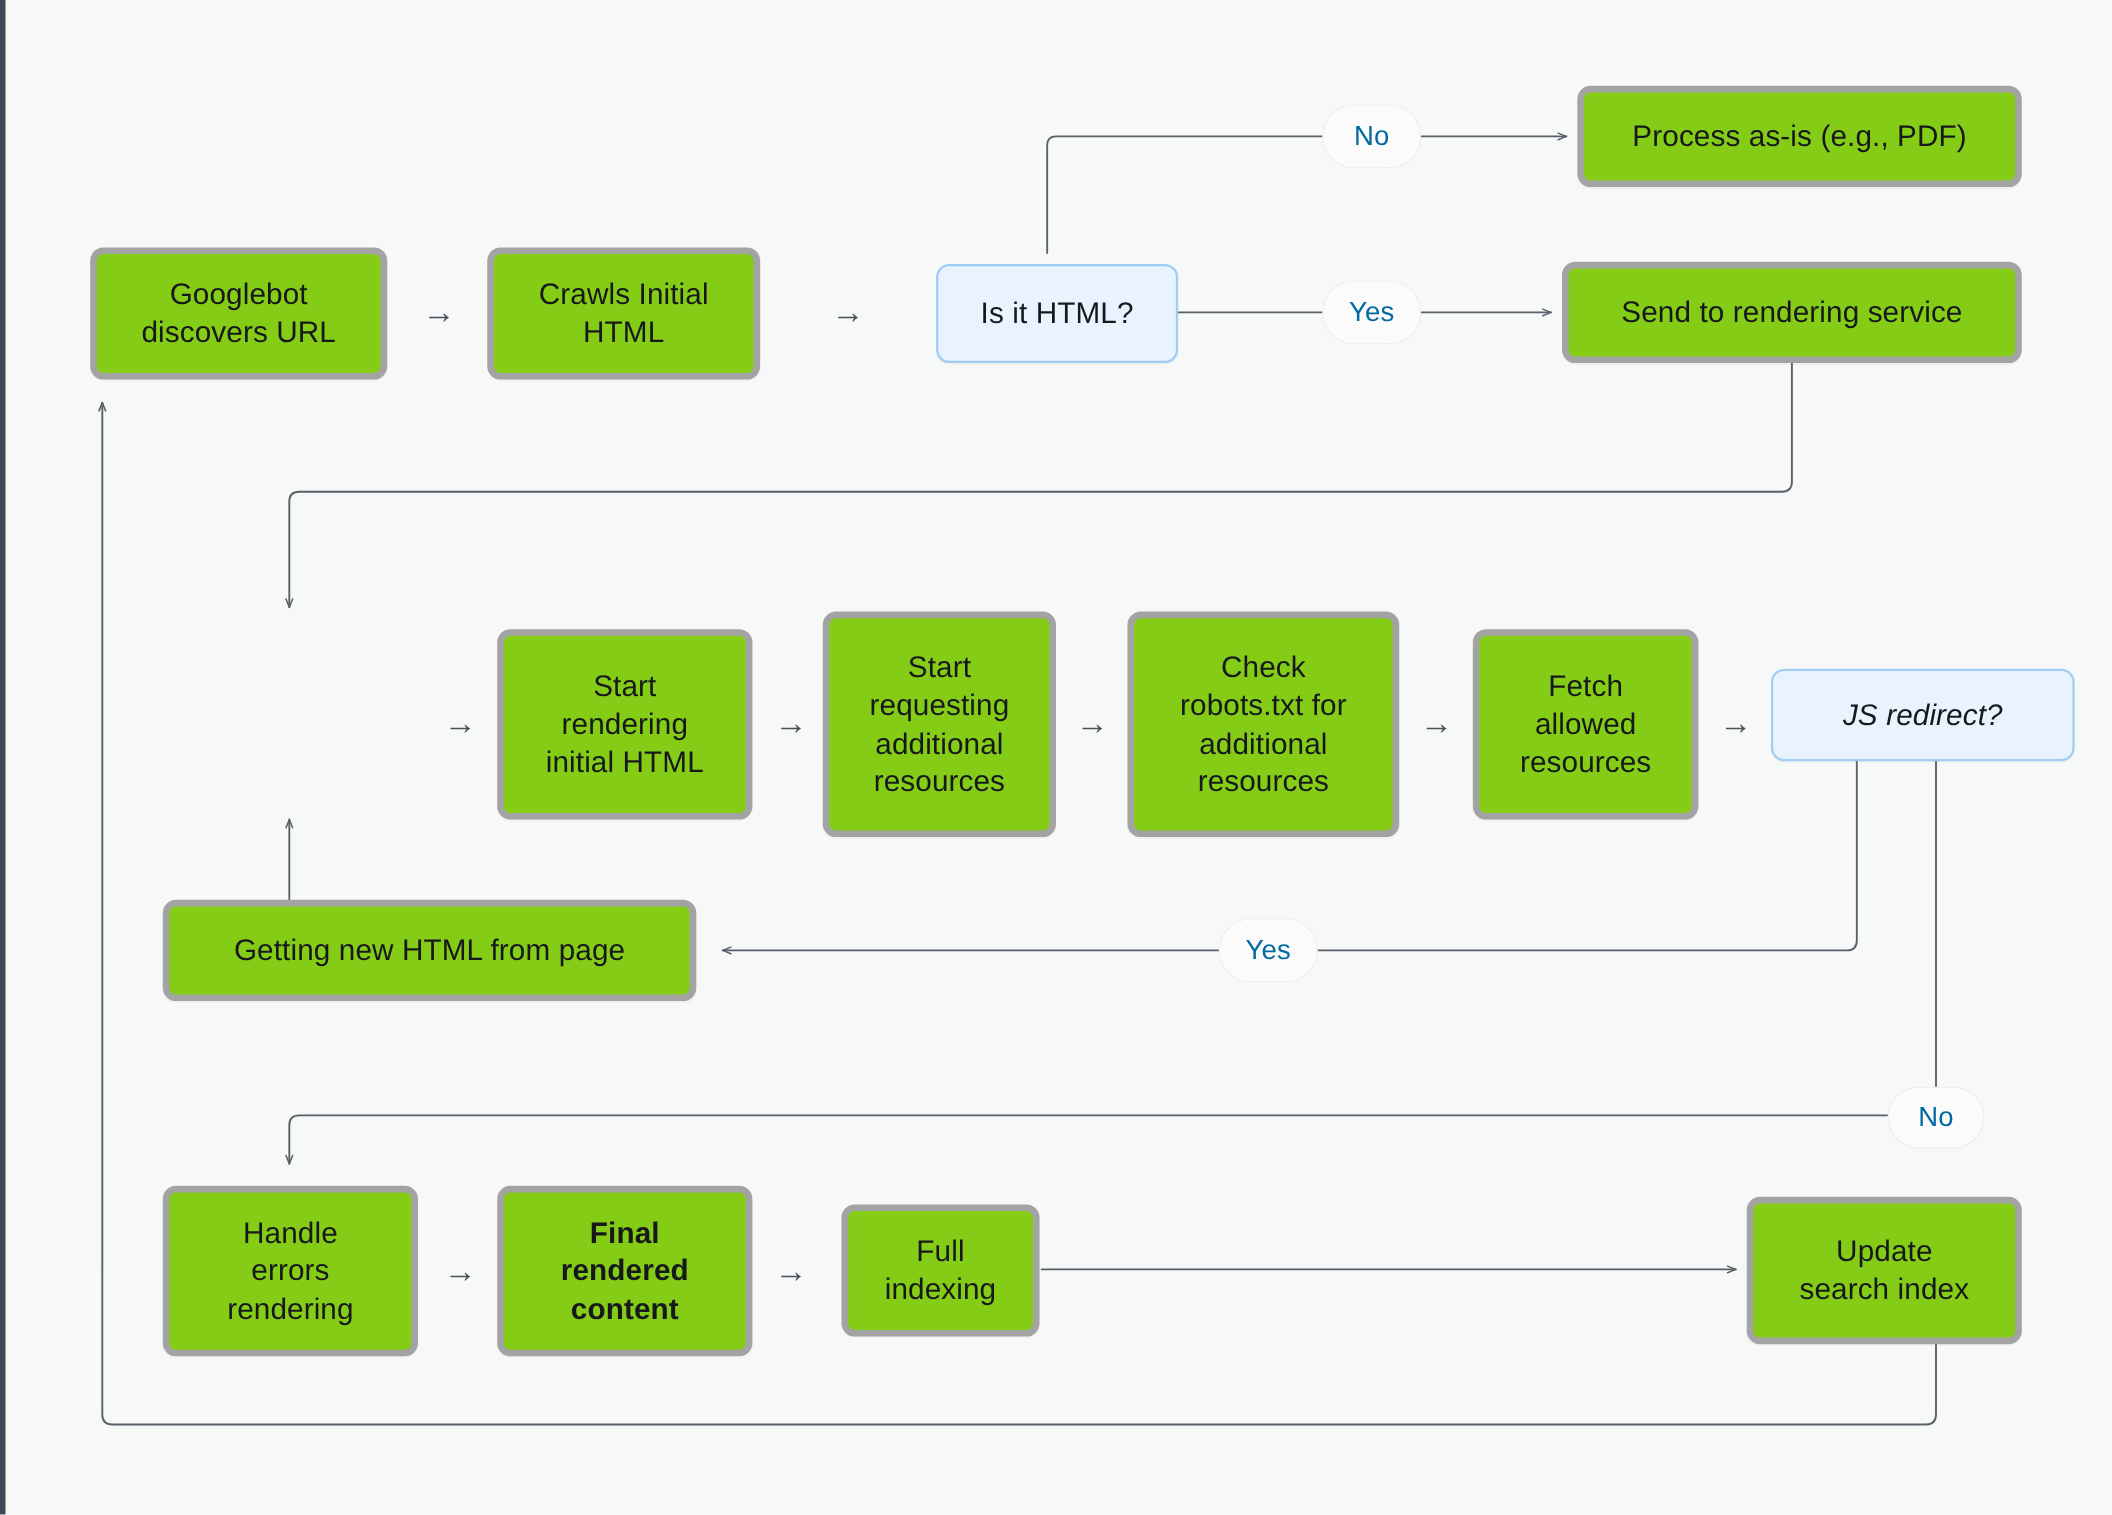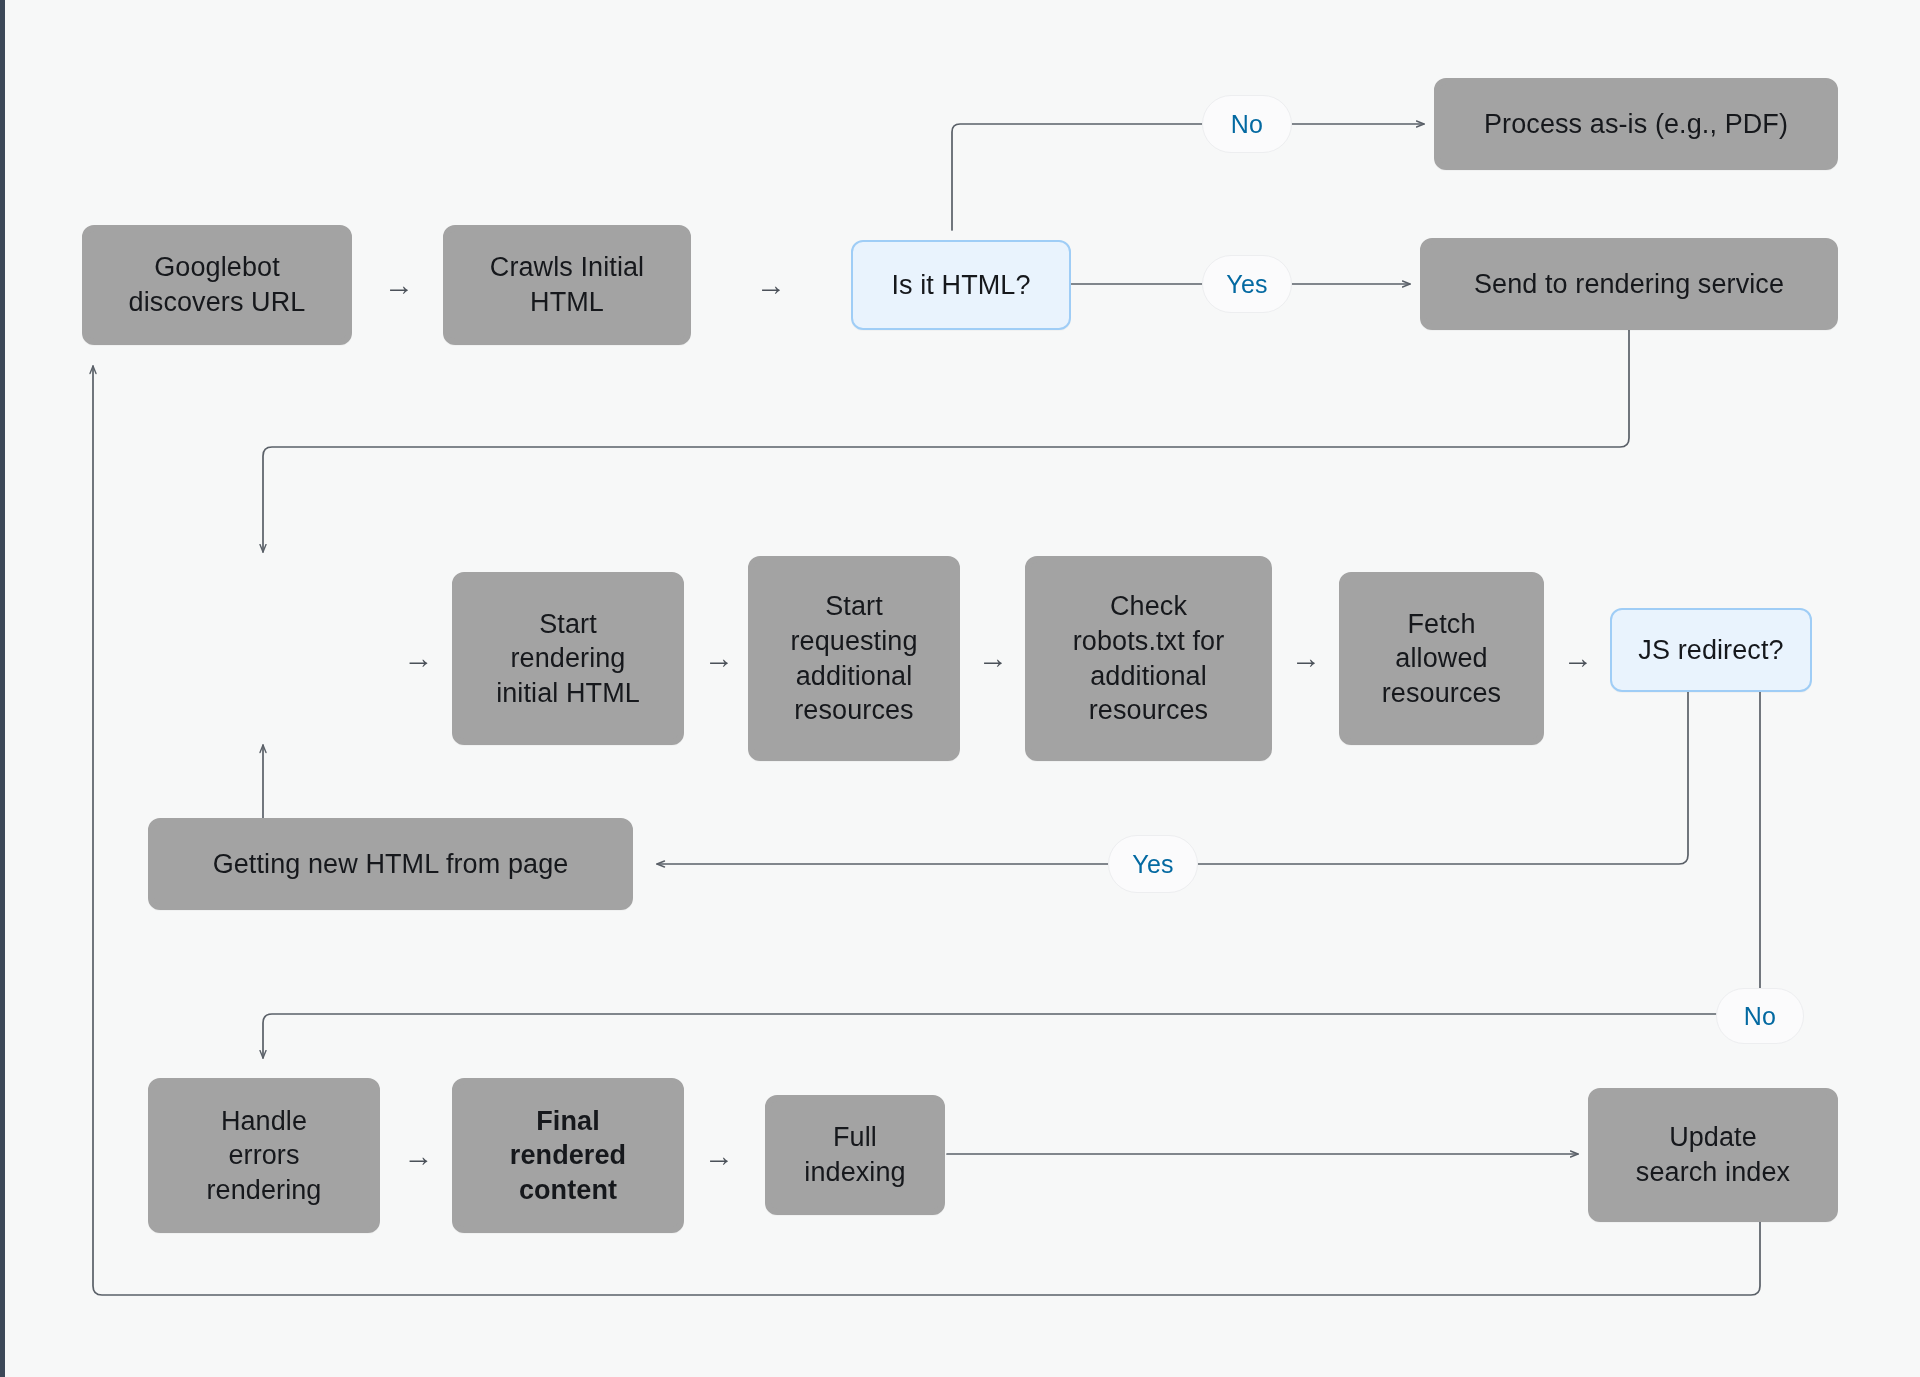--- a/index.html
+++ b/index.html
@@ -25,21 +25,21 @@
   }
   #svg-layer {
     position: absolute;
     left: 0; top: 0;
     width: 1920px; height: 1377px;
     pointer-events: none;
   }
   .node {
     position: absolute;
     box-sizing: border-box;
-    background: #a3a3a3;
+    background: #84cc16;
     border: 6px solid #a3a3a3;
     border-radius: 12px;
     display: flex;
     align-items: center;
     justify-content: center;
     text-align: center;
     color: #16181c;
     font-size: 27px;
     line-height: 1.28;
     letter-spacing: 0.1px;
@@ -192,21 +192,21 @@
   <div class="node" style="left:1339px; top:572px; width:205px; height:173px;">
     <span style="white-space:pre-line;">Fetch
 allowed
 resources</span>
   </div>
 
   <div class="arrowglyph" style="left:1549px; top:641px; width:58px; height:34px;">
     <span>→</span>
   </div>
 
-  <div class="node decision" style="left:1610px; top:608px; width:202px; height:84px;">
+  <div class="node decision" style="left:1610px; top:608px; width:276px; height:84px;font-style:italic;">
     <span>JS redirect?</span>
   </div>
 
   <div class="node" style="left:148px; top:818px; width:485px; height:92px;">
     <span>Getting new HTML from page</span>
   </div>
 
   <div class="pill" style="left:1108px; top:835px; width:90px; height:58px;">
     <span>Yes</span>
   </div>

